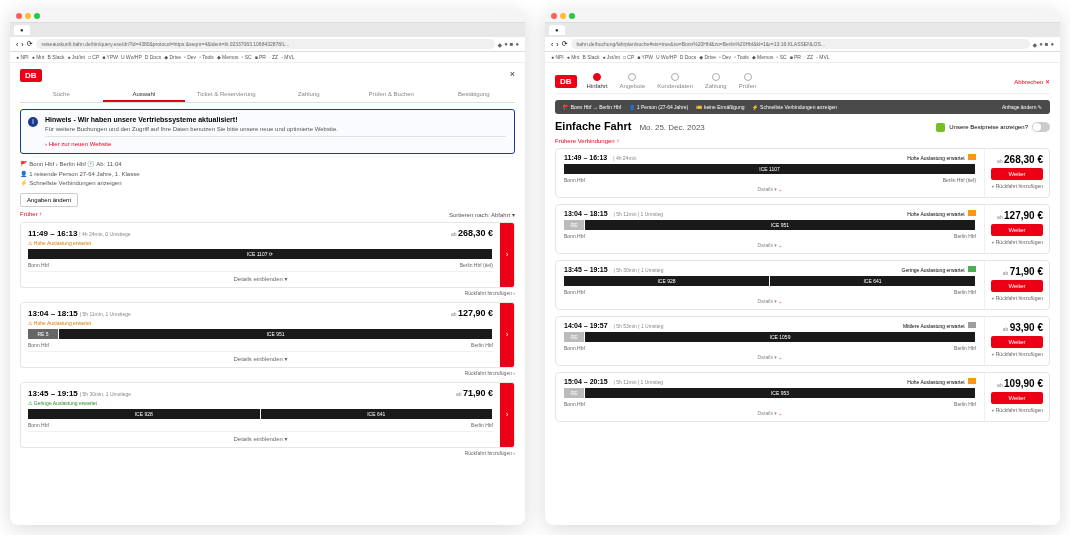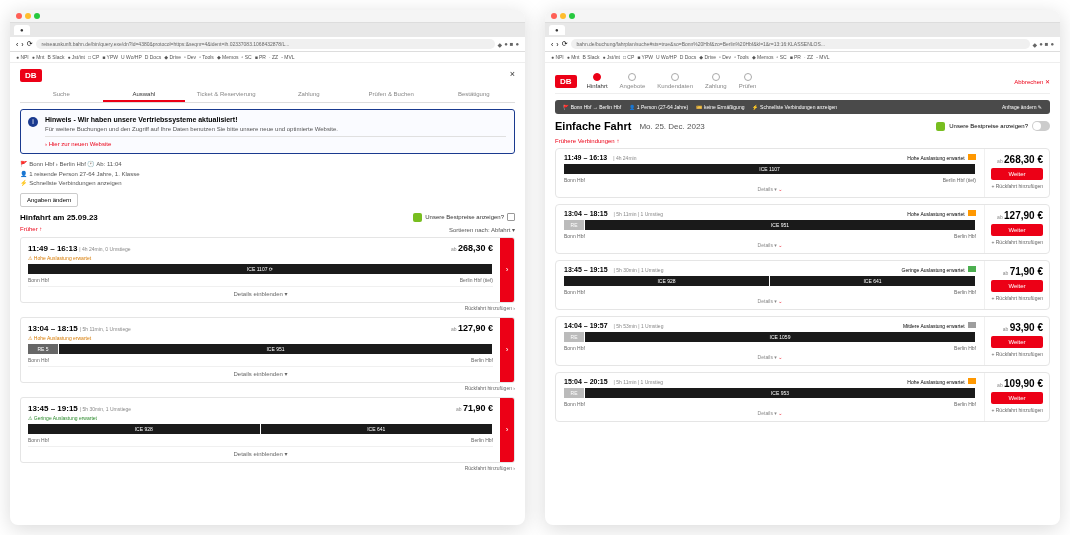--- a/index.html
+++ b/index.html
@@ -56,21 +56,21 @@
     
     .header2 { display: flex; align-items: center; gap: 10px; padding: 4px 0; border-bottom: 1px solid #eee; }
     .steps2 { display: flex; gap: 12px; font-size: 6px; color: #888; align-items: center; }
     .step2 { text-align: center; position: relative; }
     .step2-dot { width: 8px; height: 8px; border: 1px solid #aaa; border-radius: 50%; margin: 0 auto 2px; }
     .step2.active .step2-dot { background: #ec0016; border-color: #ec0016; }
     .step2.active { color: #333; }
     .cancel2 { margin-left: auto; color: #ec0016; font-size: 6px; }
     .summary2 { background: #4a4a4a; color: #fff; display: flex; align-items: center; gap: 8px; padding: 4px 8px; font-size: 5px; border-radius: 3px; margin: 6px 0; }
     .summary2 .chg { margin-left: auto; }
-    .title2 { display: flex; align-items: center; gap: 8px; margin: 6px 0; }
+    .title2 { display: flex; align-items: flex-end; gap: 8px; margin: 6px 0; }
     .title2-main { font-size: 11px; font-weight: bold; }
     .title2-date { font-size: 8px; color: #555; }
     .toggle2 { margin-left: auto; display: flex; align-items: center; gap: 4px; font-size: 6px; }
     .toggle-sw { width: 18px; height: 10px; background: #ccc; border-radius: 5px; position: relative; }
     .toggle-sw:after { content: ''; position: absolute; width: 8px; height: 8px; background: #fff; border-radius: 50%; top: 1px; left: 1px; }
     .earlier2 { font-size: 6px; color: #ec0016; margin-bottom: 4px; }
     .card2 { border: 1px solid #e5e5e5; border-radius: 4px; margin-bottom: 6px; display: flex; overflow: hidden; }
     .card2-left { flex: 1; padding: 5px 8px; }
     .card2-right { width: 65px; padding: 5px 6px; text-align: right; border-left: 1px solid #f0f0f0; display: flex; flex-direction: column; gap: 3px; }
     .price2 { font-size: 10px; font-weight: bold; }
@@ -148,28 +148,20 @@
       <div class="notice-title">Hinweis - Wir haben unsere Vertriebssysteme aktualisiert!</div>
       <div class="notice-body">Für weitere Buchungen und den Zugriff auf Ihre Daten benutzen Sie bitte unsere neue und optimierte Website.</div>
       <div class="notice-link">› <span>Hier zur neuen Website</span></div>
     </div>
     <div class="meta">
       <div>🚩 <span>Bonn Hbf  ›  Berlin Hbf   🕐 Ab: 11:04</span></div>
       <div>👤 <span>1 reisende Person 27-64 Jahre, 1. Klasse</span></div>
       <div>⚡ <span>Schnellste Verbindungen anzeigen</span></div>
     </div>
     <button class="btn-outline">Angaben ändern</button>
-    <div class="section-head">
-      <div class="section-title">Hinfahrt am 25.09.23</div>
-      <div class="bestprice">
-          <span class="bestprice-ico"></span>
-          <span>Unsere Bestpreise anzeigen?</span>
-          <span class="checkbox"></span>
-        </div>
-    </div>
     <div class="list-controls">
       <span>Früher  ↑</span>
       <span class="sort">Sortieren nach: Abfahrt  ▾</span>
     </div>
     <div id="journeys-left">
         <div class="journey">
           <div class="journey-main">
             <div class="j-top">
               <div><span class="j-times">11:49 – 16:13</span> <span class="j-dur">| 4h 24min, 0 Umstiege</span></div>
               <div class="j-price"><span class="j-price-ab">ab </span>268,30 €</div>

